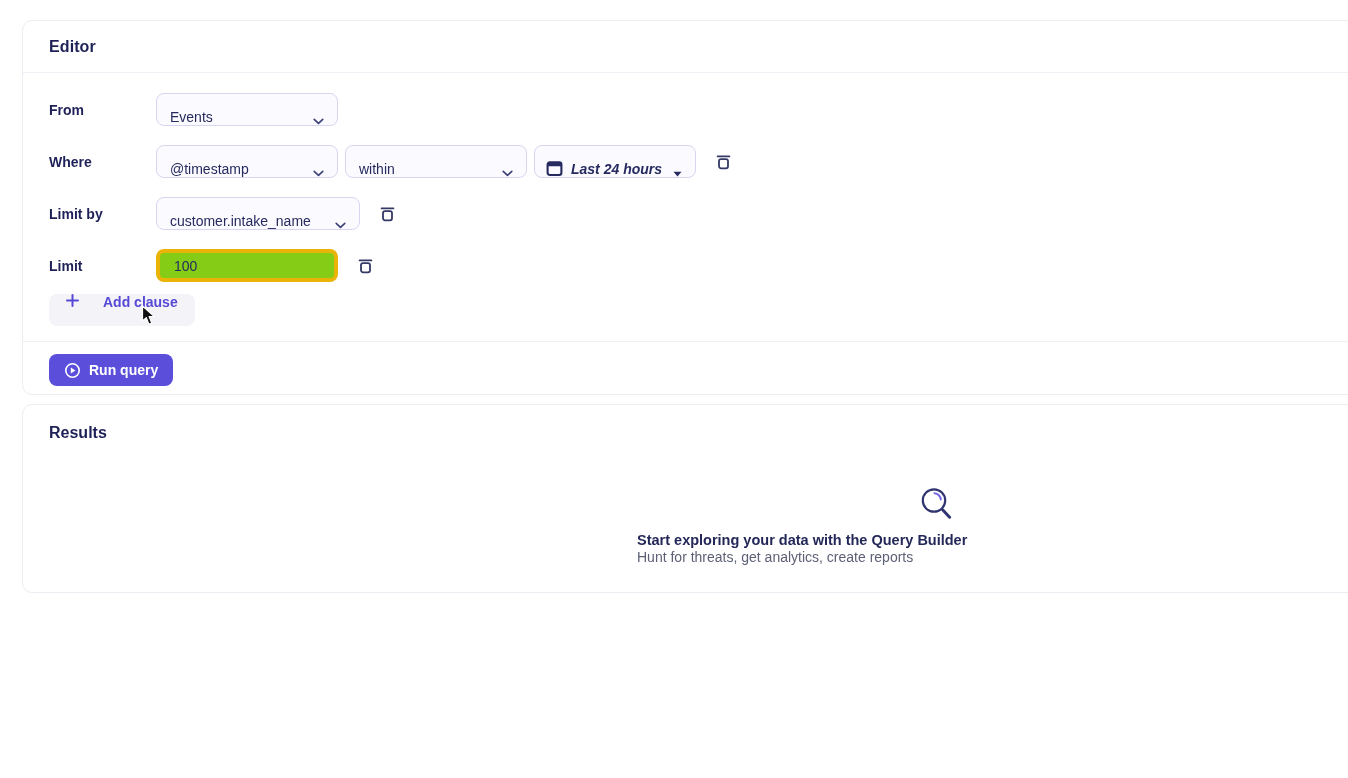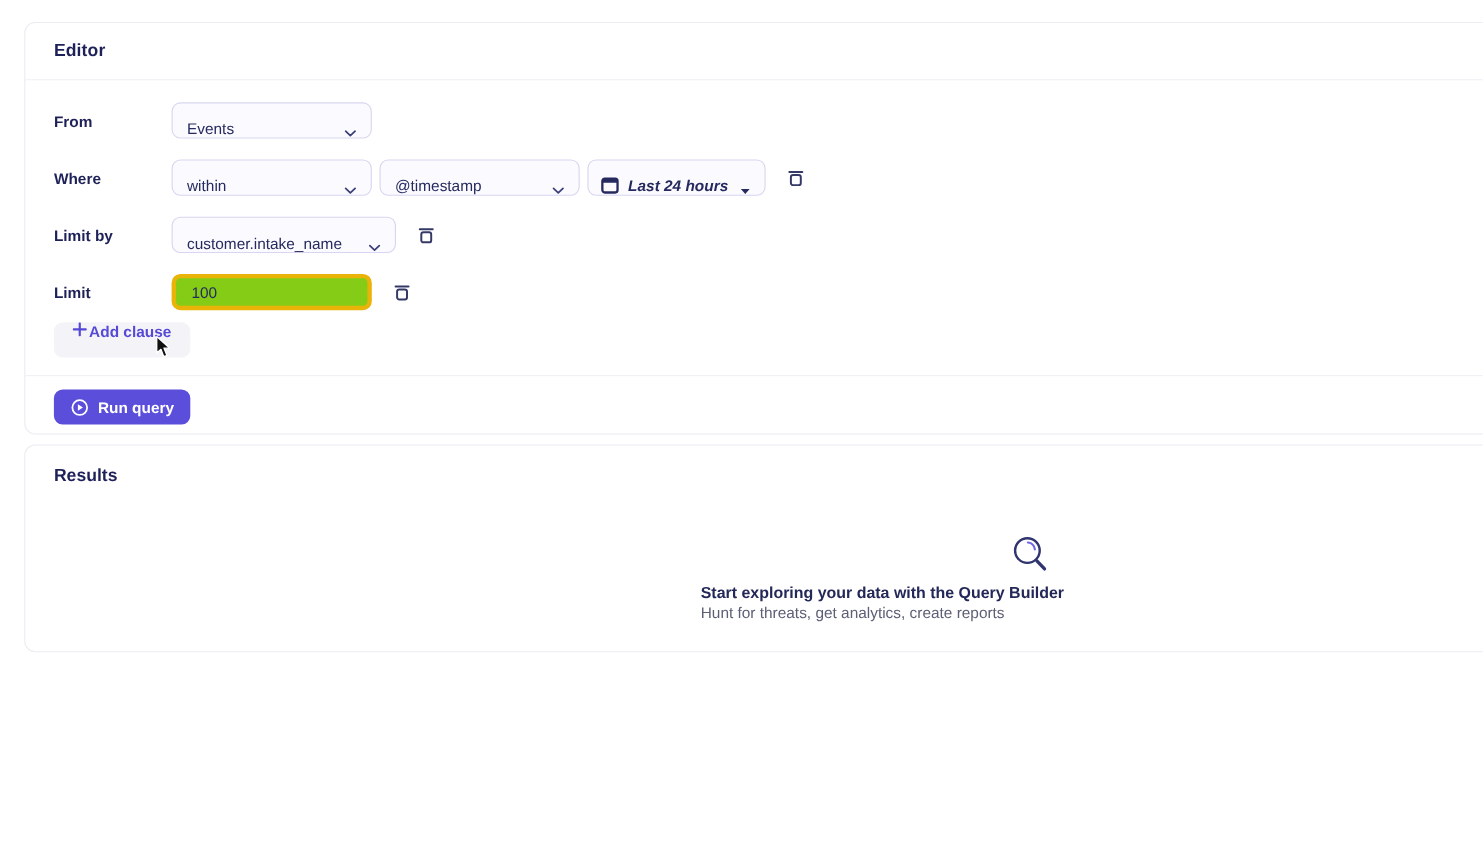--- a/index.html
+++ b/index.html
@@ -31,21 +31,21 @@
 
   .limit-input { width:182px; height:33px; border:4px solid #eab308; background:#84cc16;
     border-radius:8px; padding:0 14px; font-size:14px; color:#262a5e; outline:none;
     font-family:"Liberation Sans", sans-serif; flex:none; }
 
   .icon-btn { border:none; background:transparent; padding:0; margin-left:9px;
     display:inline-flex; align-items:center; justify-content:center; cursor:pointer;
     width:22px; height:22px; flex:none; }
 
   .add-clause-btn { margin-top:-8px; height:32px; display:inline-flex; align-items:flex-start;
-    gap:2px; padding:0 17px; border:none; border-radius:8px; background:#f4f4f8;
+    gap:24px; padding:0 17px; border:none; border-radius:8px; background:#f4f4f8;
     color:#5549d6; font-size:14px; font-weight:700; cursor:pointer;
     font-family:"Liberation Sans", sans-serif; }
 
   .editor-divider { position:absolute; left:0; top:320px; width:100%; height:1px; background:#f0f0f4; }
 
   .run-query-btn { position:absolute; left:26px; top:333px; height:32px;
     display:inline-flex; align-items:center; gap:8px; padding:0 15px; border:none;
     border-radius:8px; background:#5a4edb; color:#ffffff; font-size:14px; font-weight:700;
     cursor:pointer; font-family:"Liberation Sans", sans-serif; }
 
@@ -81,29 +81,29 @@
               <path d="M1.2 1.3 L5.5 5.3 L9.8 1.3" fill="none" stroke="#3a3f78" stroke-width="1.6" stroke-linecap="round" stroke-linejoin="round"></path>
             </svg>
         </span>
       </div>
     </div>
 
     
     <div class="clause-row">
       <span class="row-label">Where</span>
       <div class="control w182">
+        <span class="ctl-text">@timestamp</span>
+        <span>
+          <svg width="11" height="7" viewBox="0 0 11 7">
+              <path d="M1.2 1.3 L5.5 5.3 L9.8 1.3" fill="none" stroke="#3a3f78" stroke-width="1.6" stroke-linecap="round" stroke-linejoin="round"></path>
+            </svg>
+        </span>
+      </div>
+      <div class="control w182">
         <span class="ctl-text">within</span>
-        <span>
-          <svg width="11" height="7" viewBox="0 0 11 7">
-              <path d="M1.2 1.3 L5.5 5.3 L9.8 1.3" fill="none" stroke="#3a3f78" stroke-width="1.6" stroke-linecap="round" stroke-linejoin="round"></path>
-            </svg>
-        </span>
-      </div>
-      <div class="control w182">
-        <span class="ctl-text">@timestamp</span>
         <span>
           <svg width="11" height="7" viewBox="0 0 11 7">
               <path d="M1.2 1.3 L5.5 5.3 L9.8 1.3" fill="none" stroke="#3a3f78" stroke-width="1.6" stroke-linecap="round" stroke-linejoin="round"></path>
             </svg>
         </span>
       </div>
       <div class="control date-btn">
         <span>
           <svg width="17" height="17" viewBox="0 0 17 17">
             <rect x="1.6" y="2.4" width="13.8" height="12.6" rx="2.2" fill="none" stroke="#262a5e" stroke-width="2.1"></rect>

